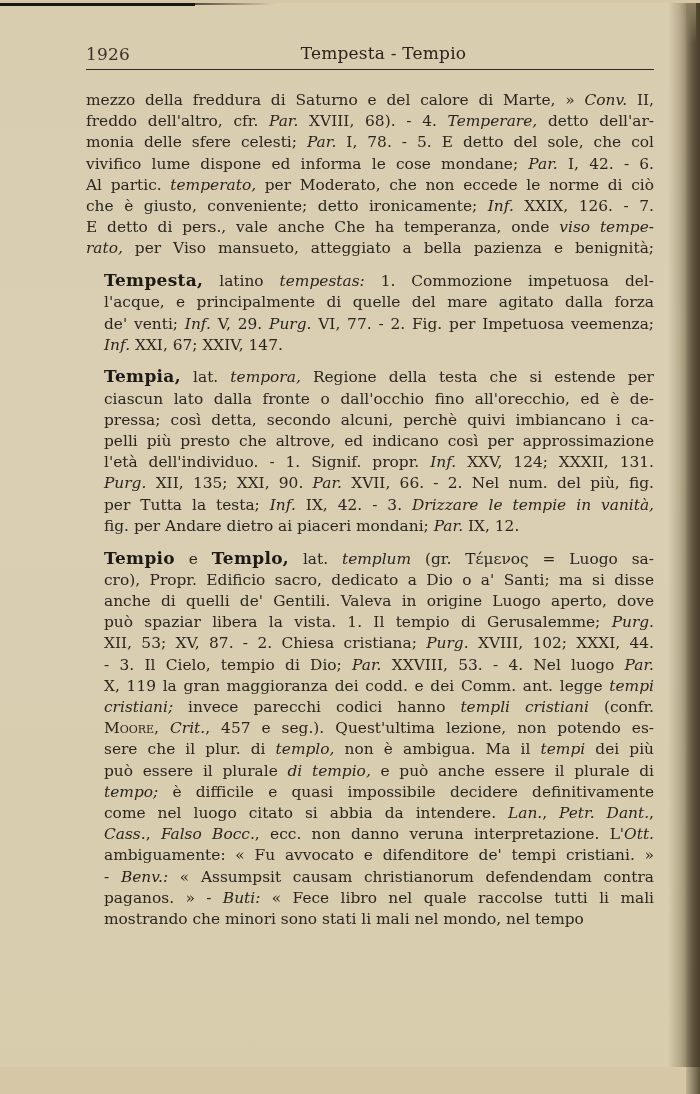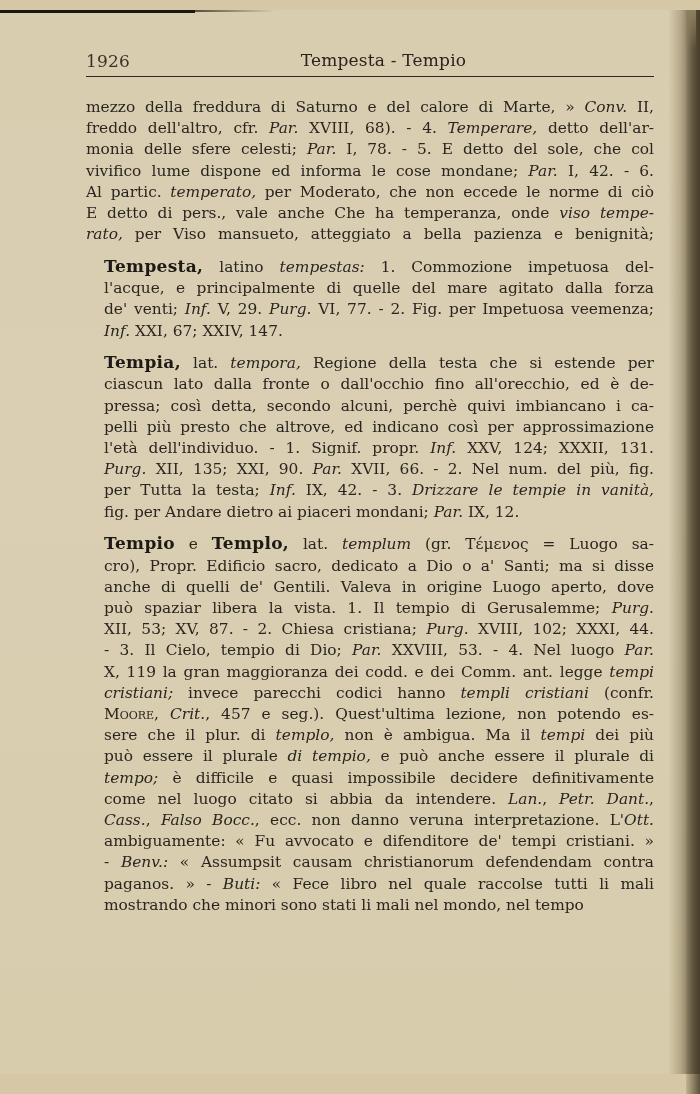--- a/index.html
+++ b/index.html
@@ -10,21 +10,21 @@
       width: 700px;
       height: 1094px;
       overflow: hidden;
       background: #d6c8a6;
       position: relative;
       font-family: "DejaVu Serif", "Liberation Serif", serif;
       color: #2a2420;
     }
     .page {
       position: absolute;
-      left: 0; top: 10px;
+      left: 0; top: 3px;
       width: 700px; height: 1064px;
       background:
         linear-gradient(to right, rgba(0,0,0,0) 0px, rgba(0,0,0,0) 668px, rgba(120,105,75,0.35) 680px, rgba(90,78,55,0.75) 692px, rgba(70,60,42,0.9) 700px),
         linear-gradient(to bottom, #d9cdb0 0%, #dacfb3 40%, #d7ccac 100%);
     }
     .top-dark-bar {
       position: absolute;
       left: 0; top: 0;
       width: 195px; height: 3px;
       background: #1a1612;
@@ -132,20 +132,21 @@
   </div>
   <div class="header-rule"></div>
 
   <div class="content">
     <div class="para">
         <span class="line">mezzo della freddura di Saturno e del calore di Marte, » <i>Conv.</i> II,</span>
         <span class="line">freddo dell'altro, cfr. <i>Par.</i> XVIII, 68). - 4. <i>Temperare,</i> detto dell'ar-</span>
         <span class="line">monia delle sfere celesti; <i>Par.</i> I, 78. - 5. E detto del sole, che col</span>
         <span class="line">vivifico lume dispone ed informa le cose mondane; <i>Par.</i> I, 42. - 6.</span>
         <span class="line">Al partic. <i>temperato,</i> per Moderato, che non eccede le norme di ciò</span>
+        <span class="line">che è giusto, conveniente; detto ironicamente; <i>Inf.</i> XXIX, 126. - 7.</span>
         <span class="line">E detto di pers., vale anche Che ha temperanza, onde <i>viso tempe-</i></span>
         <span class="line"><i>rato,</i> per Viso mansueto, atteggiato a bella pazienza e benignità;</span>
       </div>
     <div class="para entry">
         <span class="line"><span class="hw">Tempesta,</span> latino <i>tempestas:</i> 1. Commozione impetuosa del-</span>
         <span class="line">l'acque, e principalmente di quelle del mare agitato dalla forza</span>
         <span class="line">de' venti; <i>Inf.</i> V, 29. <i>Purg.</i> VI, 77. - 2. Fig. per Impetuosa veemenza;</span>
         <span class="line last"><i>Inf.</i> XXI, 67; XXIV, 147.</span>
       </div>
     <div class="para entry">

